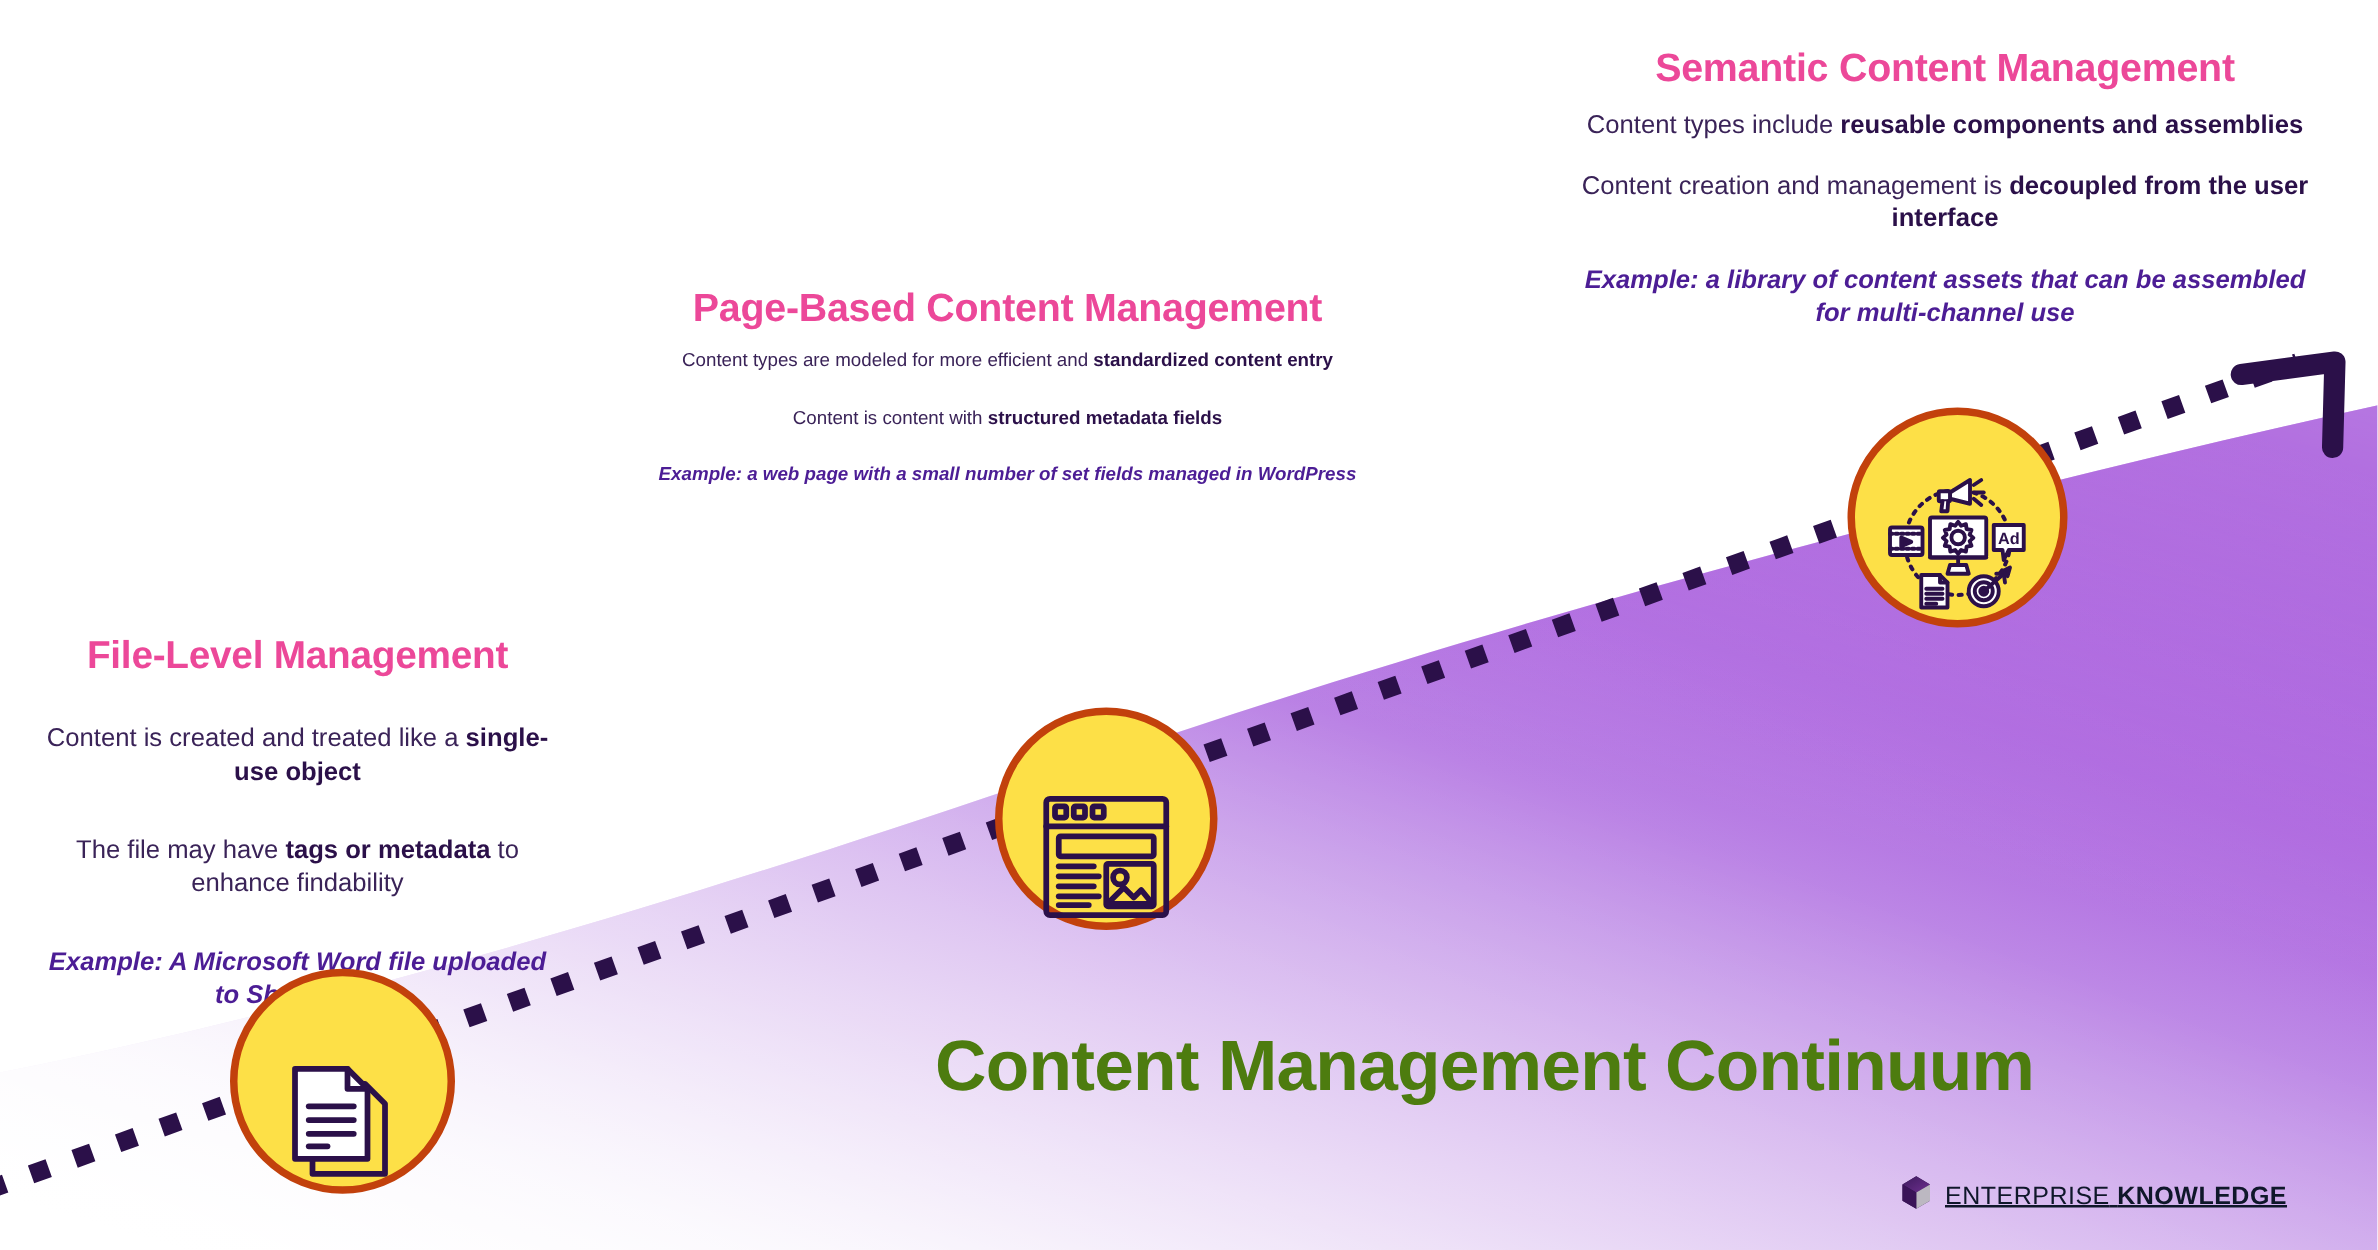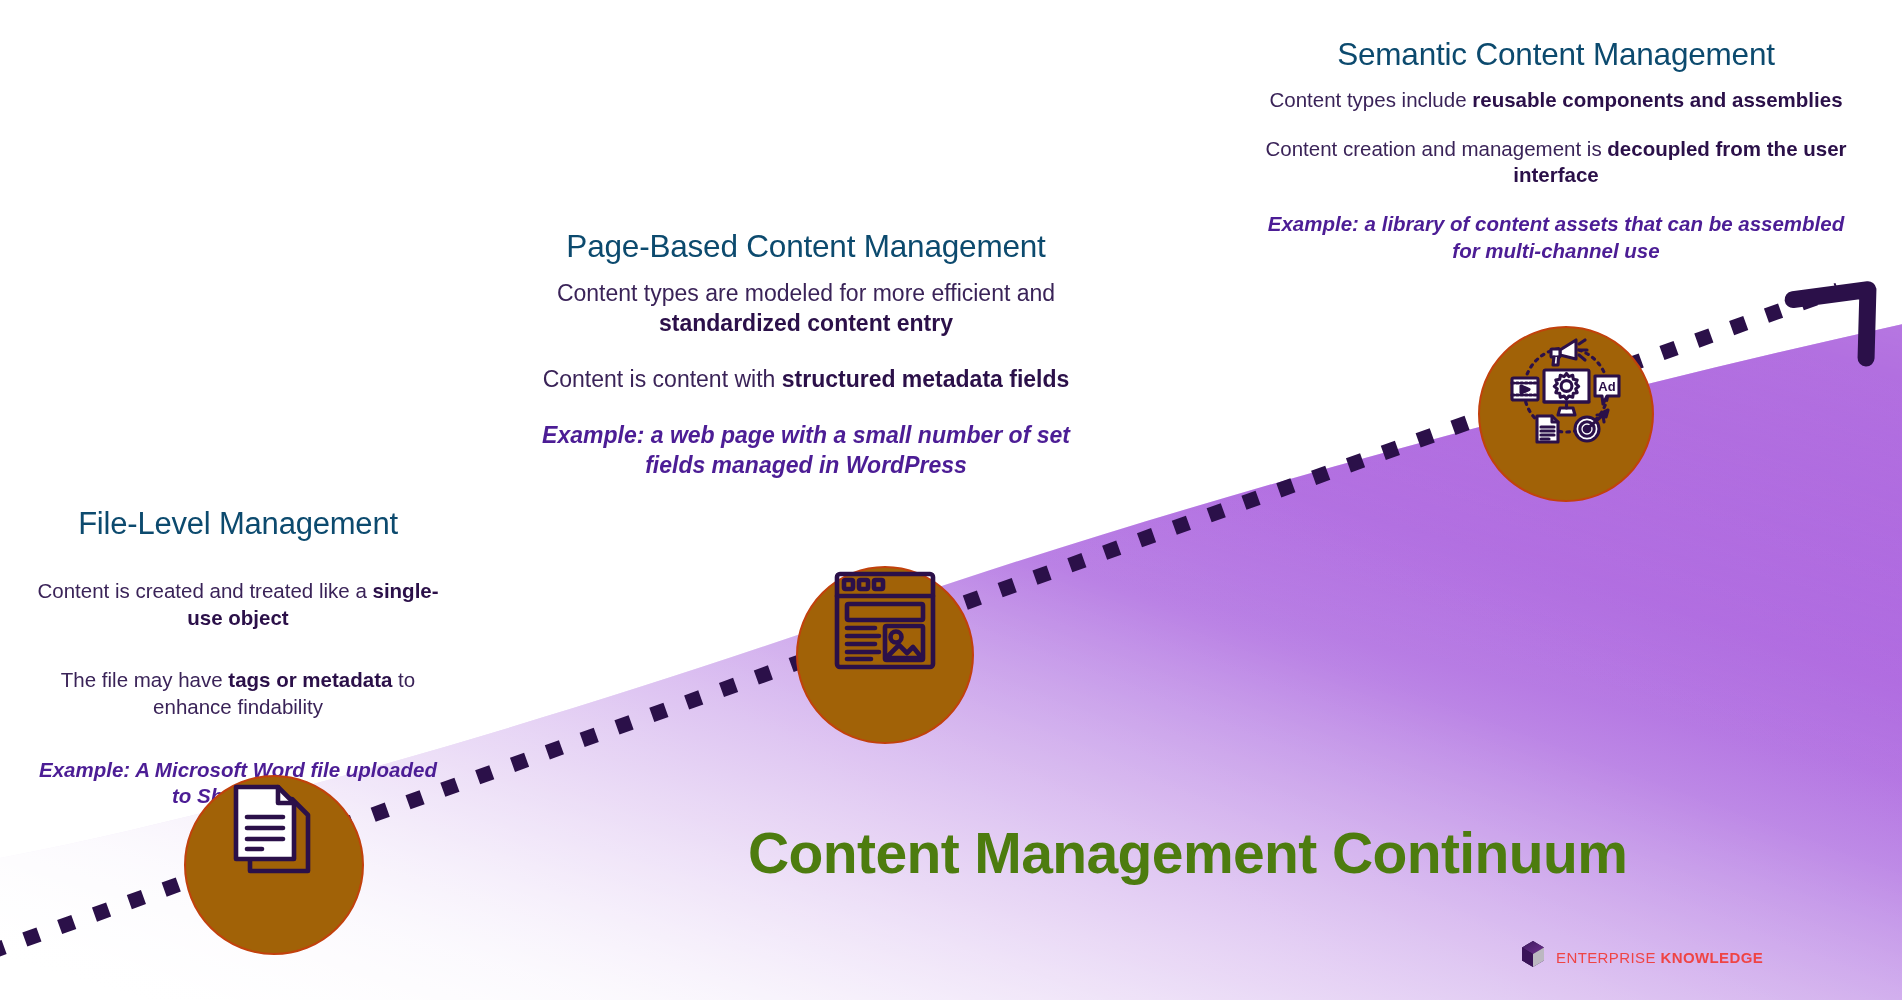--- a/index.html
+++ b/index.html
@@ -36,22 +36,22 @@
   }
   .continuum-arrow svg { display:block; width:100%; height:100%; }
 
   
   .stage-block {
     position: absolute;
     z-index: 4;
     text-align: center;
   }
   .stage-heading {
-    color: #0c4a6e;
-    font-weight: 400;
+    color: #ec4899;
+    font-weight: 700;
     letter-spacing: -0.2px;
     margin: 0 0 14px 0;
     white-space: nowrap;
   }
   .stage-line {
     color: #3a2358;
     line-height: 1.30;
     margin: 0 0 22px 0;
   }
   .stage-line b { color: #2b1049; font-weight: 700; }
@@ -65,37 +65,37 @@
 
   
   #stage-1 { left: 28px; top: 470px; width: 420px; }
   #stage-1 .stage-heading { font-size: 31px; margin-top: 36px; }
   #stage-1 .stage-line, #stage-1 .stage-example { font-size: 20.5px; margin-top: 36px; }
   #stage-1 .stage-line { margin-bottom: 24px; }
 
   
   #stage-2 { left: 526px; top: 228px; width: 560px; }
   #stage-2 .stage-heading { font-size: 31.5px; }
-  #stage-2 .stage-line, #stage-2 .stage-example { font-size: 23px; margin-top: 10px; }
+  #stage-2 .stage-line, #stage-2 .stage-example { font-size: 15px; margin-top: 10px; }
   #stage-2 .stage-line { margin-bottom: 26px; }
 
   
   #stage-3 { left: 1256px; top: 36px; width: 600px; }
   #stage-3 .stage-heading { font-size: 31.5px; }
   #stage-3 .stage-line, #stage-3 .stage-example { font-size: 20.5px; }
   #stage-3 .stage-line { margin-bottom: 22px; }
 
   
   .icon-circle {
     position: absolute;
     border-radius: 50%;
-    background: #a16207;
-    border: 2px solid #c2410c;
+    background: #fde047;
+    border: 6px solid #c2410c;
     display: flex;
-    align-items: flex-start;
+    align-items: flex-end;
     justify-content: center;
     z-index: 5;
     box-sizing: border-box;
   }
   #circle-1 { left: 184px; top: 775px; width: 180px; height: 180px; }
   #circle-2 { left: 796px; top: 566px; width: 178px; height: 178px; }
   #circle-3 { left: 1478px; top: 326px; width: 176px; height: 176px; }
   .icon-circle svg { display:block; }
 
   
@@ -117,25 +117,26 @@
   #logo {
     position: absolute;
     left: 1516px;
     top: 938px;
     z-index: 6;
     display: flex;
     align-items: center;
     gap: 6px;
   }
   #logo .logo-text {
-    font-size: 15px;
+    font-size: 20px;
     letter-spacing: 0.4px;
-    color: #ef4444;
+    color: #0f172a;
     font-weight: 400;
     white-space: nowrap;
+    text-decoration: underline;
   }
   #logo .logo-text b { font-weight: 700; }
 </style>
 </head>
 <body>
 
 <div id="stage">
 
   <div class="bg-purple">
     <svg viewBox="0 0 1902 1000" preserveAspectRatio="none" xmlns="http://www.w3.org/2000/svg">

